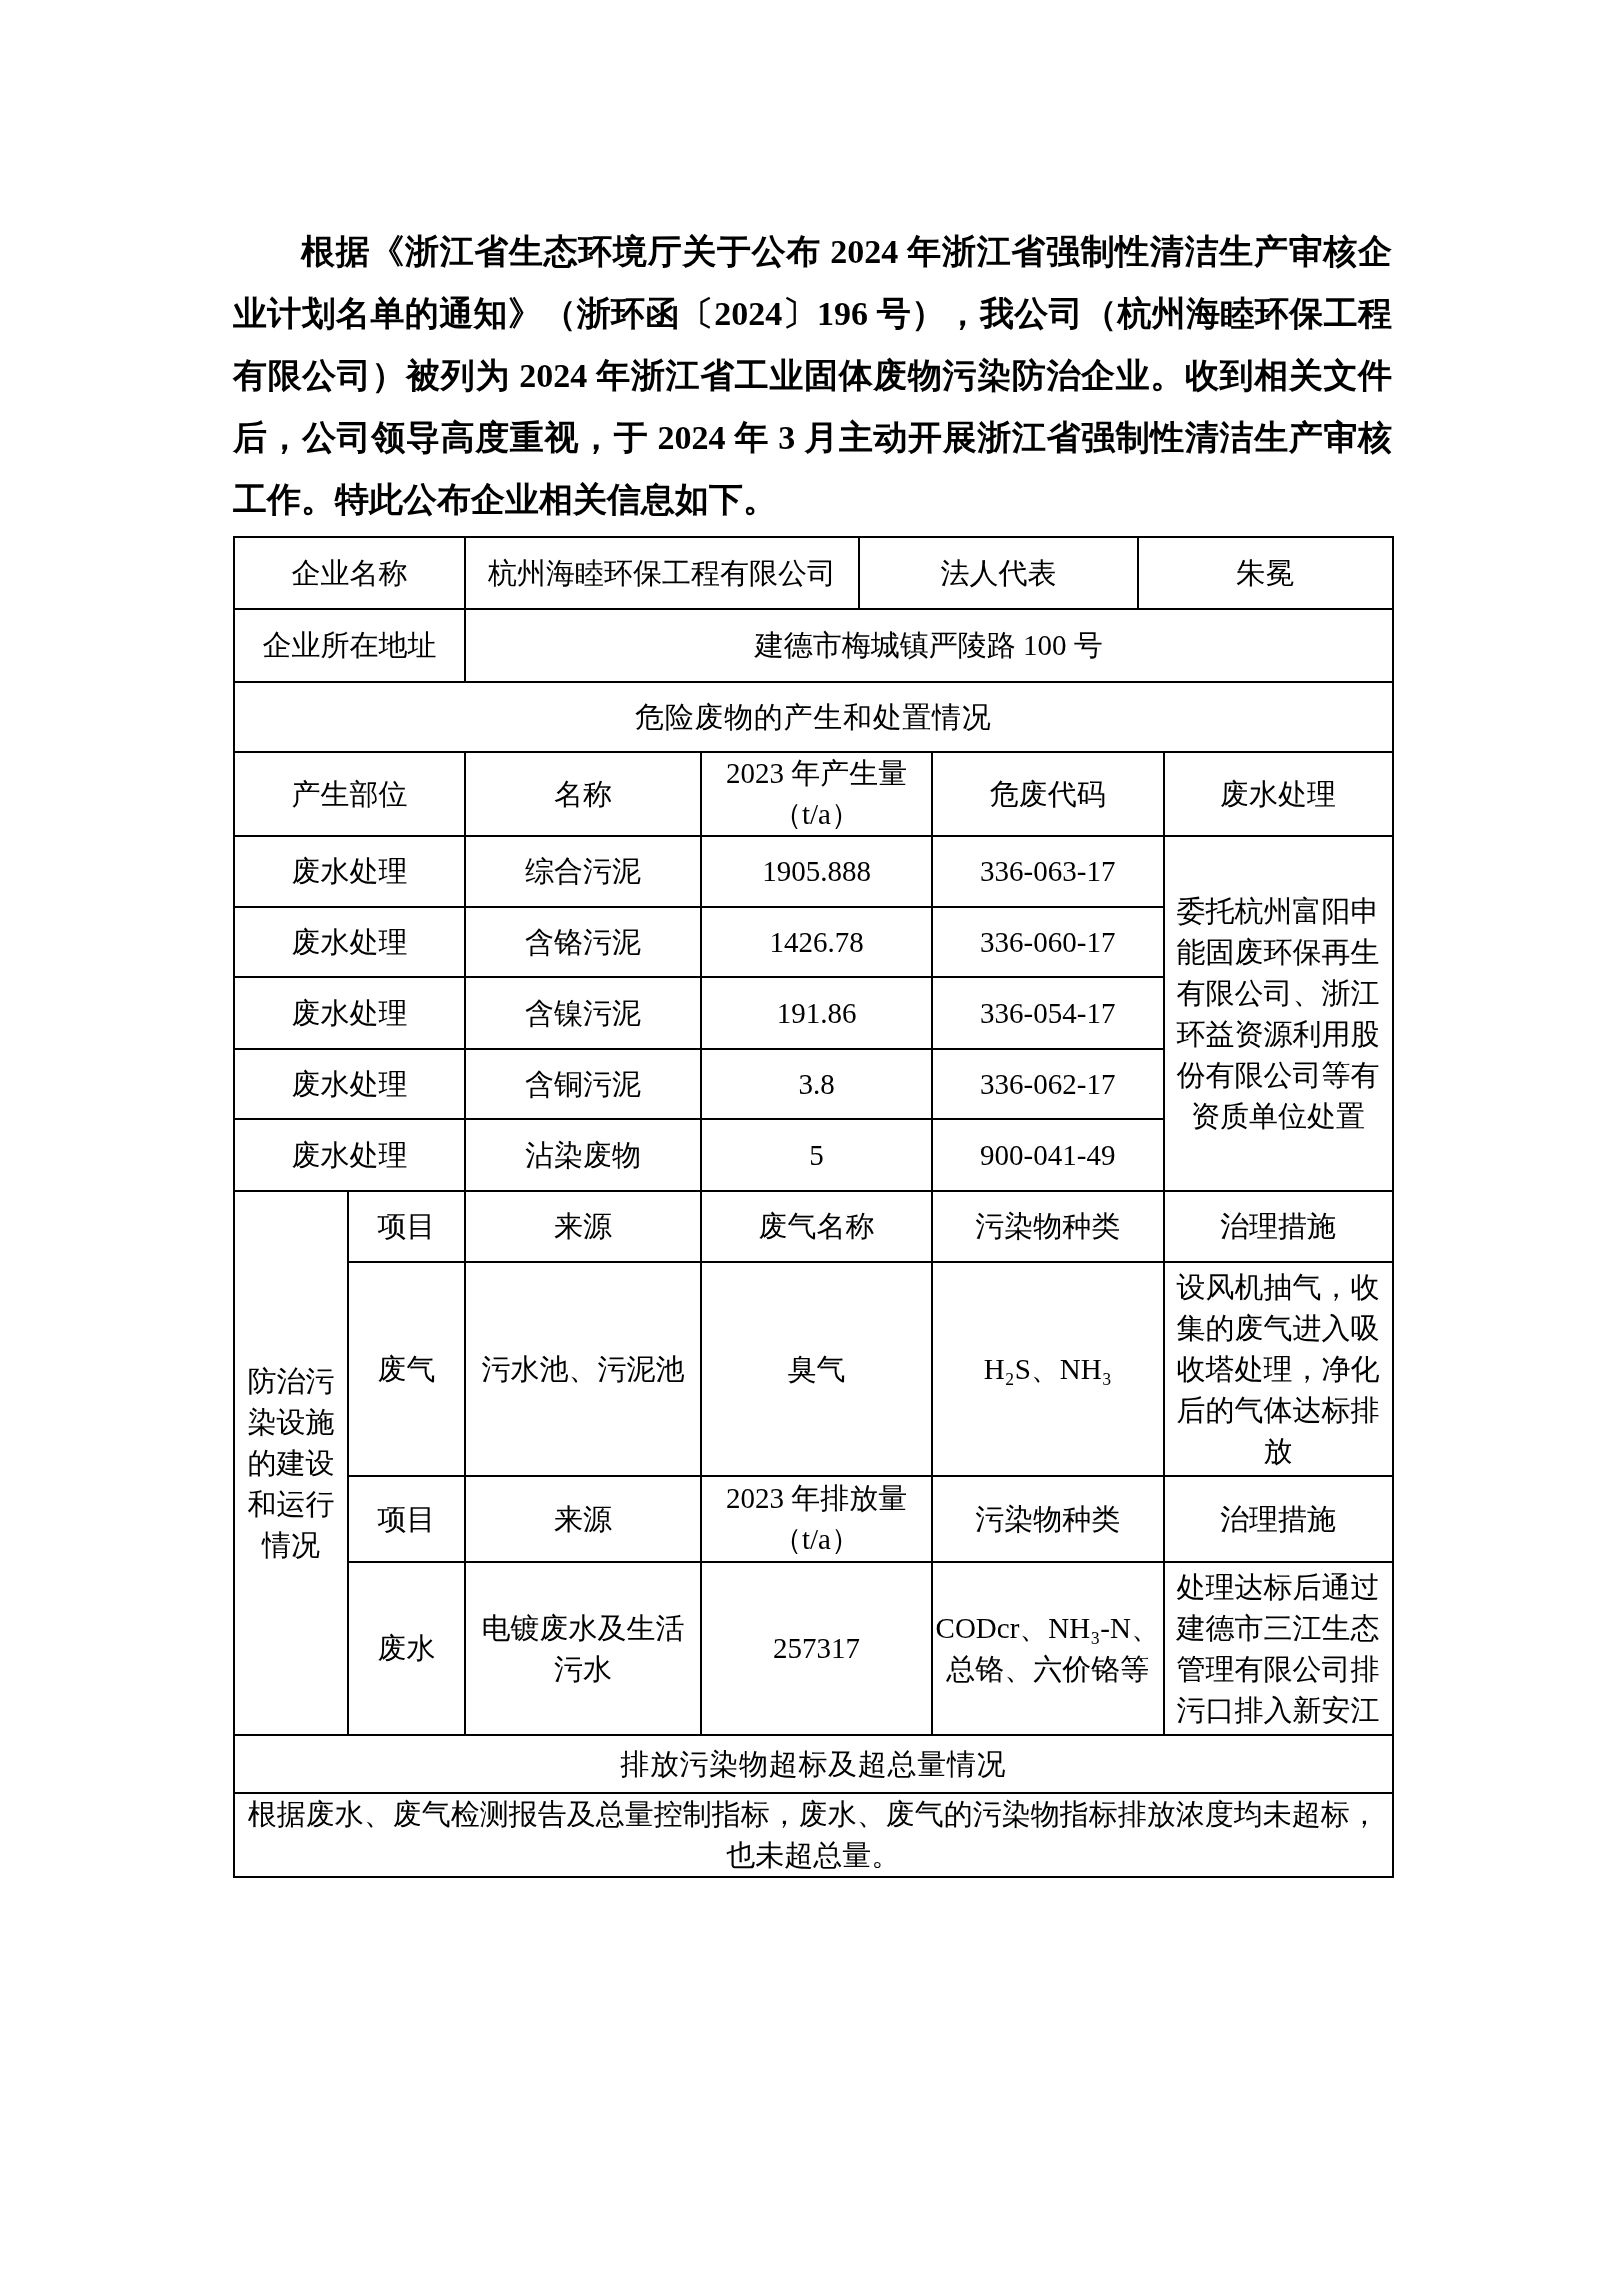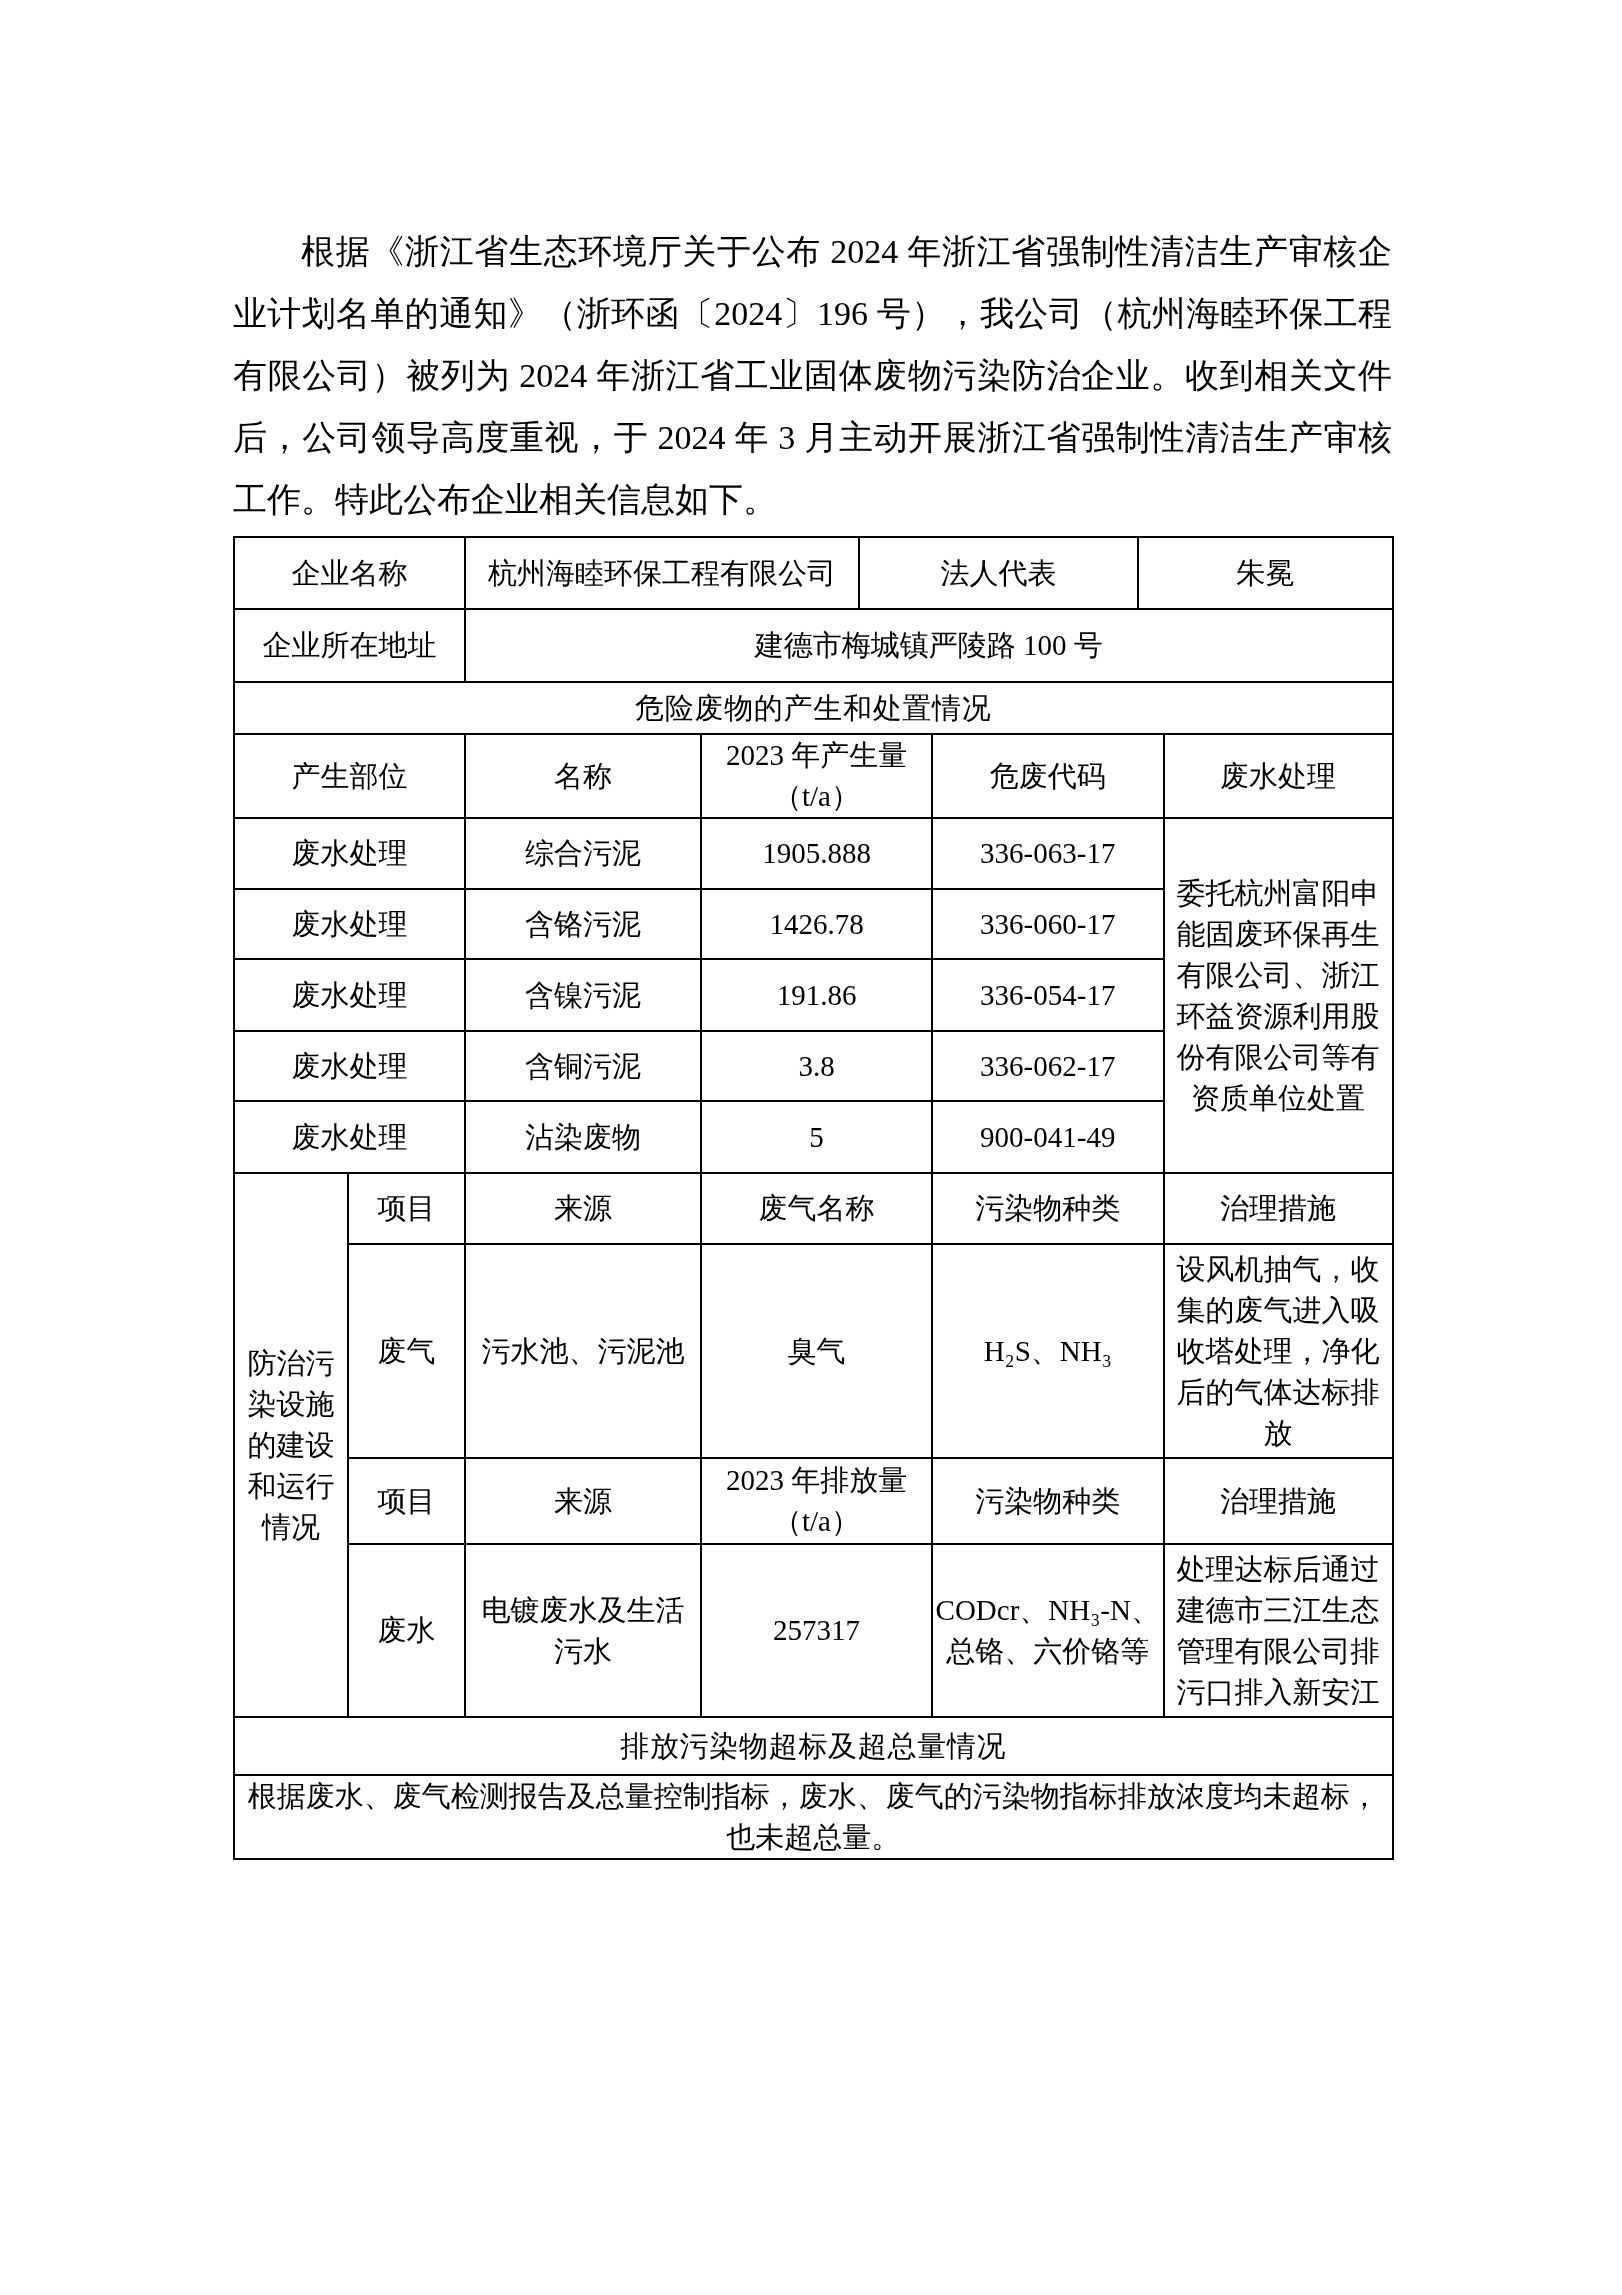--- a/index.html
+++ b/index.html
@@ -28,20 +28,21 @@
     margin: 0 0 7.9px 0;
     line-height: 63px;
     letter-spacing: 0.7px;
   }
   .intro {
     font-size: 34px;
     line-height: 62px;
     text-align: justify;
     text-indent: 68px;
     margin: 0 0 5.2px 0;
+    font-weight: bold;
   }
   table.info {
     border-collapse: collapse;
     table-layout: fixed;
     width: 1159px;
     border: 2.6px solid #000000;
   }
   table.info td {
     border-left: 2px solid #000000;
     border-right: 2px solid #000000;
@@ -96,21 +97,21 @@
       <td colspan="2">杭州海睦环保工程有限公司</td>
       <td colspan="2">法人代表</td>
       <td colspan="2">朱冕</td>
     </tr>
 
     <tr style="height:73px">
       <td colspan="2">企业所在地址</td>
       <td colspan="6">建德市梅城镇严陵路 100 号</td>
     </tr>
 
-    <tr style="height:52px">
+    <tr style="height:70px">
       <td colspan="8" class="section-head">危险废物的产生和处置情况</td>
     </tr>
 
     <tr style="height:70px">
       <td colspan="2">产生部位</td>
       <td>名称</td>
       <td colspan="2">2023 年产生量（t/a）</td>
       <td colspan="2">危废代码</td>
       <td>废水处理</td>
     </tr>

